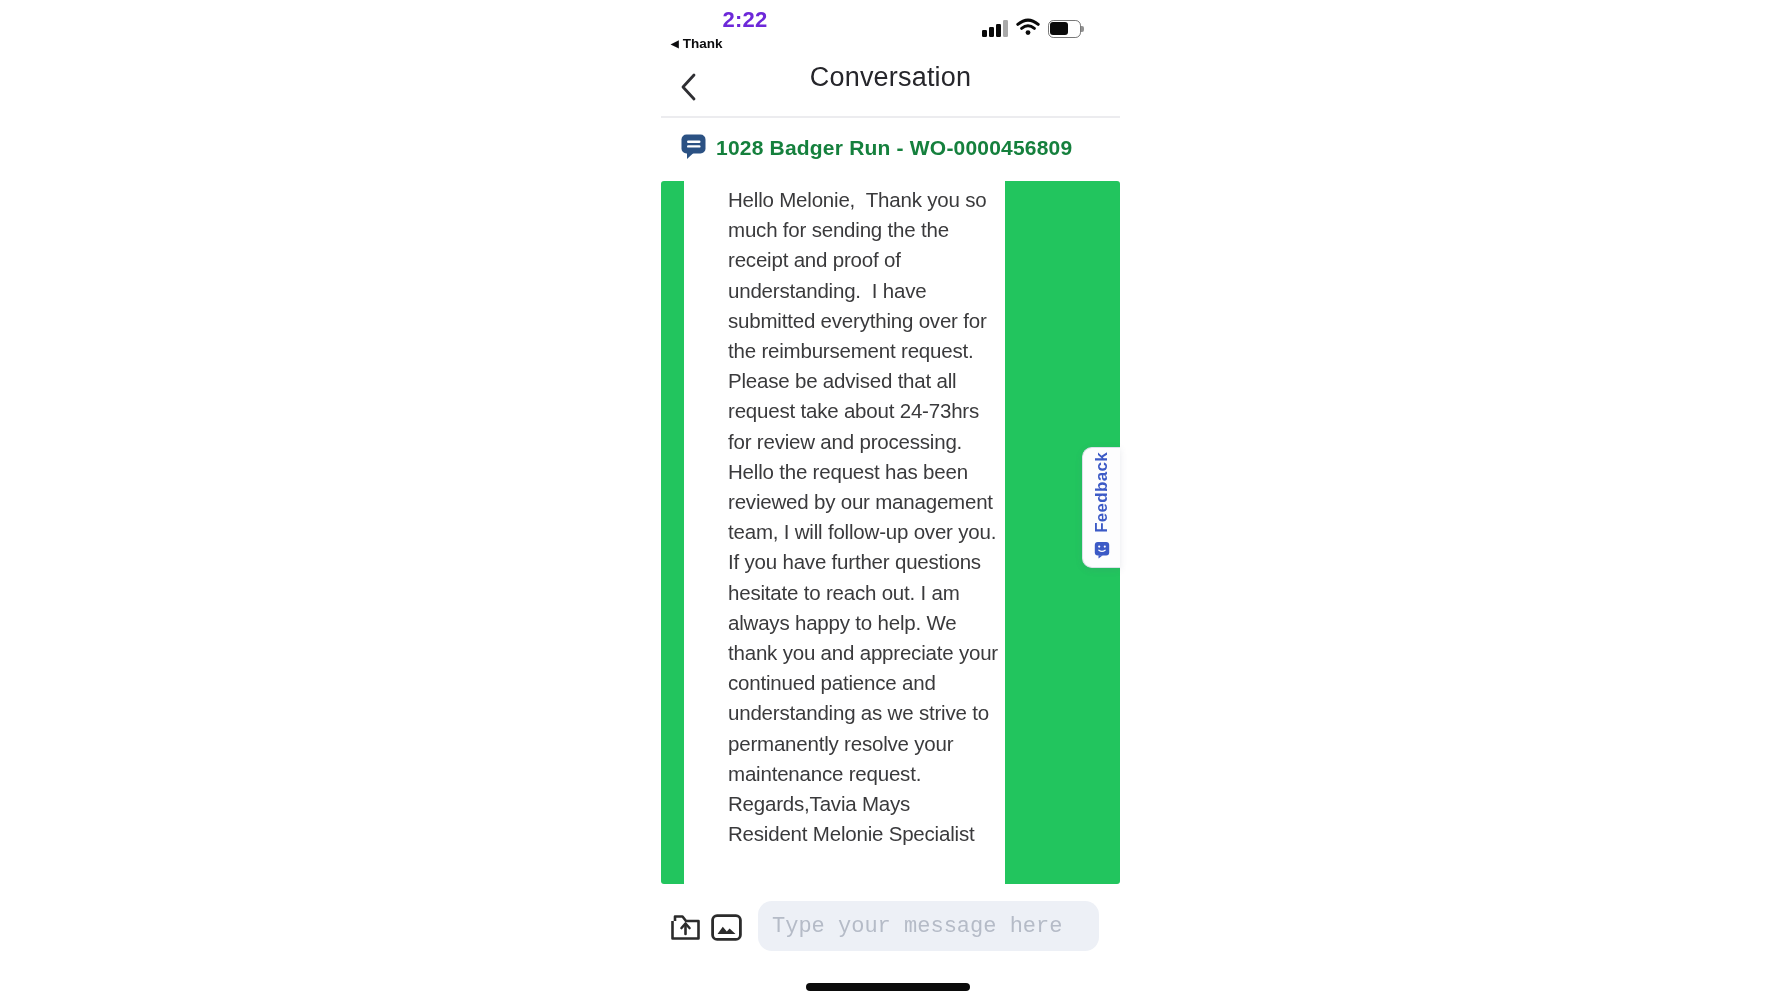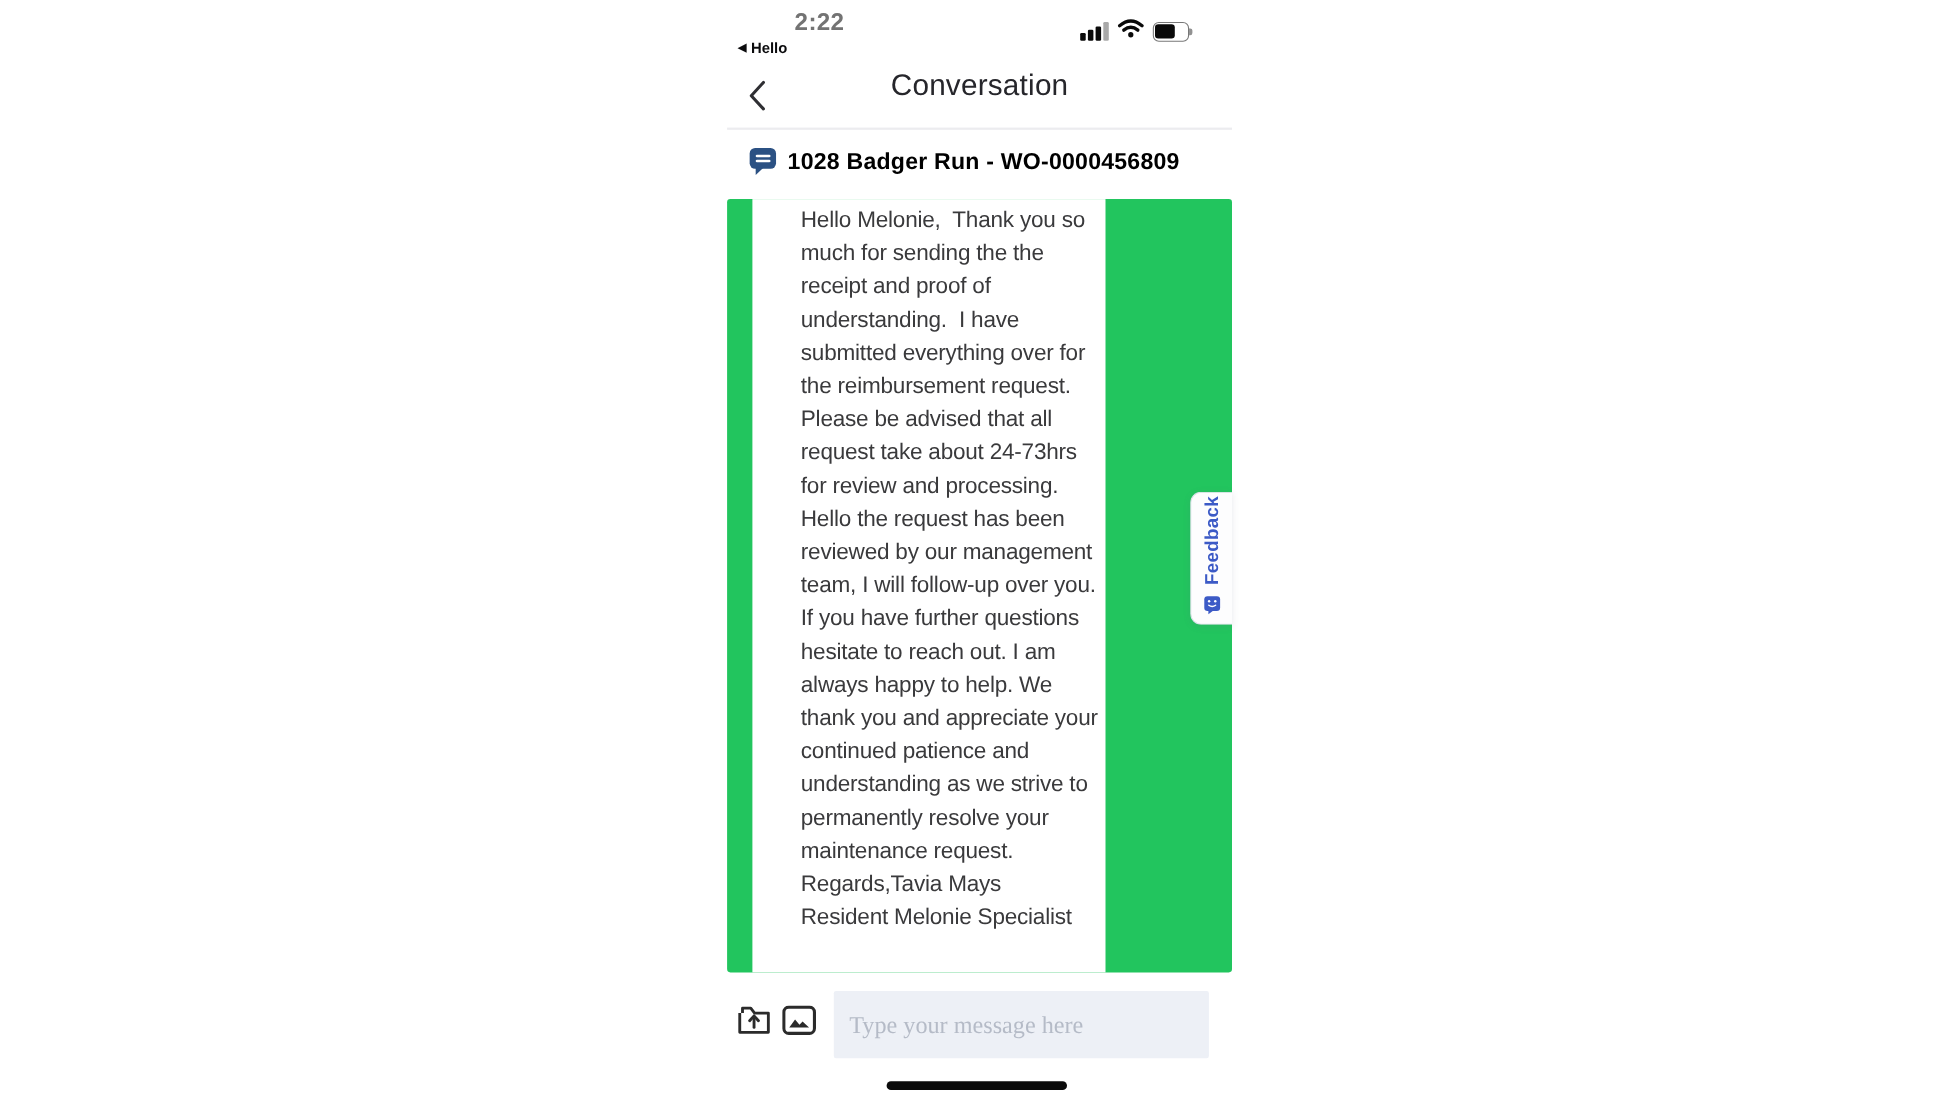--- a/index.html
+++ b/index.html
@@ -3,21 +3,21 @@
 <meta charset="utf-8">
 <style>
   * { margin:0; padding:0; box-sizing:border-box; }
   html,body { background:#fff; }
   body { font-family:"Liberation Sans", sans-serif; }
   .canvas { position:relative; width:1778px; height:1000px; background:#ffffff; overflow:hidden; }
   .phone { position:absolute; left:661px; top:0; width:459px; height:1000px; }
 
   
   .status-time { position:absolute; top:7px; left:24px; width:120px; text-align:center;
-                 font-size:22px; font-weight:700; color:#737373; letter-spacing:.3px; }
+                 font-size:22px; font-weight:700; color:#6d28d9; letter-spacing:.3px; }
   .search-back { position:absolute; top:36px; left:10px; display:flex; align-items:center; gap:4px;
                  font-size:13.5px; font-weight:700; color:#0b0b0d; cursor:pointer; }
   .search-back .tri { font-size:10px; line-height:1; }
   .status-icons { position:absolute; top:18px; left:321px; display:flex; align-items:center; gap:8px; height:21px; }
   .cell-bars { display:flex; align-items:flex-end; gap:2.5px; height:17px; }
   .cell-bars i { display:block; width:4.5px; background:#0a0a0a; border-radius:1.2px; }
   .cell-bars i.b1{height:7px;} .cell-bars i.b2{height:10px;} .cell-bars i.b3{height:13px;}
   .cell-bars i.b4{height:17px; background:rgba(10,10,10,.35);}
   .battery { position:relative; width:36px; height:18px; }
   .battery .body { position:absolute; left:0; top:0; width:33px; height:18px; border:1.6px solid rgba(10,10,10,.55); border-radius:5.5px; }
@@ -25,59 +25,59 @@
   .battery .nub { position:absolute; right:0; top:6px; width:2.4px; height:6px; background:rgba(10,10,10,.45); border-radius:0 2px 2px 0; }
 
   
   .nav-back { position:absolute; top:70px; left:15px; width:26px; height:34px; cursor:pointer; }
   .page-title { position:absolute; top:62px; left:0; right:0; text-align:center;
                 font-size:27px; font-weight:400; color:#26262b; letter-spacing:.2px; }
   .header-divider { position:absolute; top:116px; left:0; right:0; height:2px; background:#ececef; }
 
   
   .wo-row { position:absolute; top:132px; left:19px; height:32px; display:flex; align-items:center; gap:9px; cursor:pointer; }
-  .wo-label { font-size:21px; font-weight:600; color:#000000; letter-spacing:.2px; white-space:nowrap; }
+  .wo-label { font-size:21px; font-weight:600; color:#15803d; letter-spacing:.2px; white-space:nowrap; }
 
   
   .thread { position:absolute; top:181px; left:0; width:459px; height:703px; background:#22c55e; border-radius:3px; }
   .msg-bubble { position:absolute; left:23px; top:0; width:321px; height:703px; background:#ffffff; }
   .msg-text { position:absolute; left:44px; top:4px; width:302px; overflow:visible; }
   .msg-text div { font-size:20.5px; line-height:30.2px; color:#3a3a3c; letter-spacing:-0.2px; white-space:pre; }
 
   
   .feedback-tab { position:absolute; right:0; top:266px; width:38px; height:121px; background:#fdfdfe;
                   border:1px solid #dde1ea; border-right:none; border-radius:10px 0 0 10px;
                   box-shadow:0 2px 7px rgba(90,100,130,.14);
                   display:flex; flex-direction:column; align-items:center; justify-content:center; gap:9px; cursor:pointer; }
   .feedback-label { writing-mode:vertical-rl; transform:rotate(180deg);
                     font-size:17px; font-weight:600; color:#3c5ac6; letter-spacing:.3px; }
 
   
   .composer { position:absolute; top:901px; left:0; width:459px; height:50px; }
   .attach-btn { position:absolute; cursor:pointer; }
   .attach-folder { left:9px; top:11px; }
   .attach-image { left:50px; top:13px; }
-  .message-input { position:absolute; left:97px; top:0; width:341px; height:61px; border:none; outline:none;
-                   background:#edf0f6; border-radius:2px; padding:0 14px; font-family:Liberation Serif, serif;
+  .message-input { position:absolute; left:97px; top:0; width:341px; height:50px; border:none; outline:none;
+                   background:#edf0f6; border-radius:14px; padding:0 14px; font-family:Liberation Mono, monospace;
                    font-size:22px; color:#3a3a3c; }
   .message-input::placeholder { color:#b5bbc7; opacity:1; }
 
   
   .home-indicator { position:absolute; top:983px; left:145px; width:164px; height:8px; background:#0b0b0b; border-radius:4px; cursor:pointer; }
 </style>
 </head>
 <body>
 
 <div class="canvas">
   <div class="phone">
 
     <div class="status-time">2:22</div>
     <div class="search-back">
       <span class="tri">◀</span>
-      <span>Hello</span>
+      <span>Thank</span>
     </div>
     <div class="status-icons">
       <span class="cell-bars">
         <i class="b1"></i>
           <i class="b2"></i>
           <i class="b3"></i>
           <i class="b4"></i>
       </span>
       <span>
         <svg width="24" height="18" viewBox="0 0 24 18">

